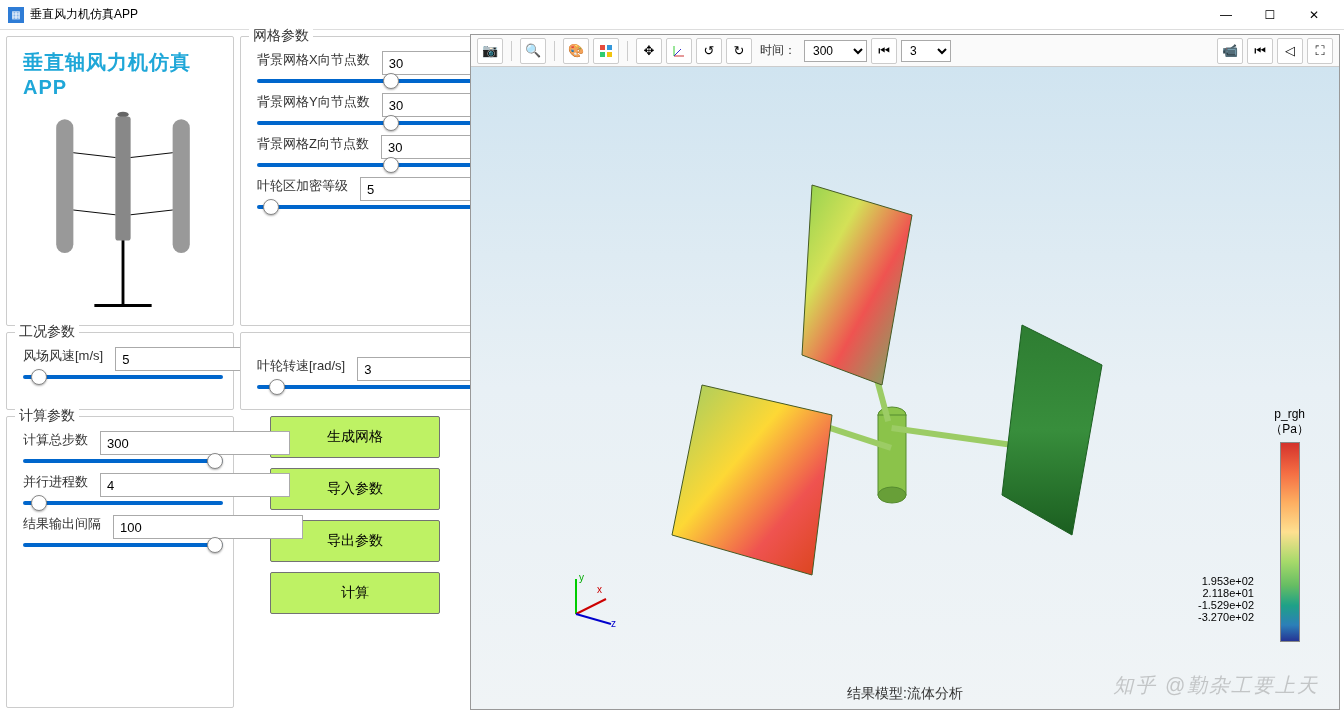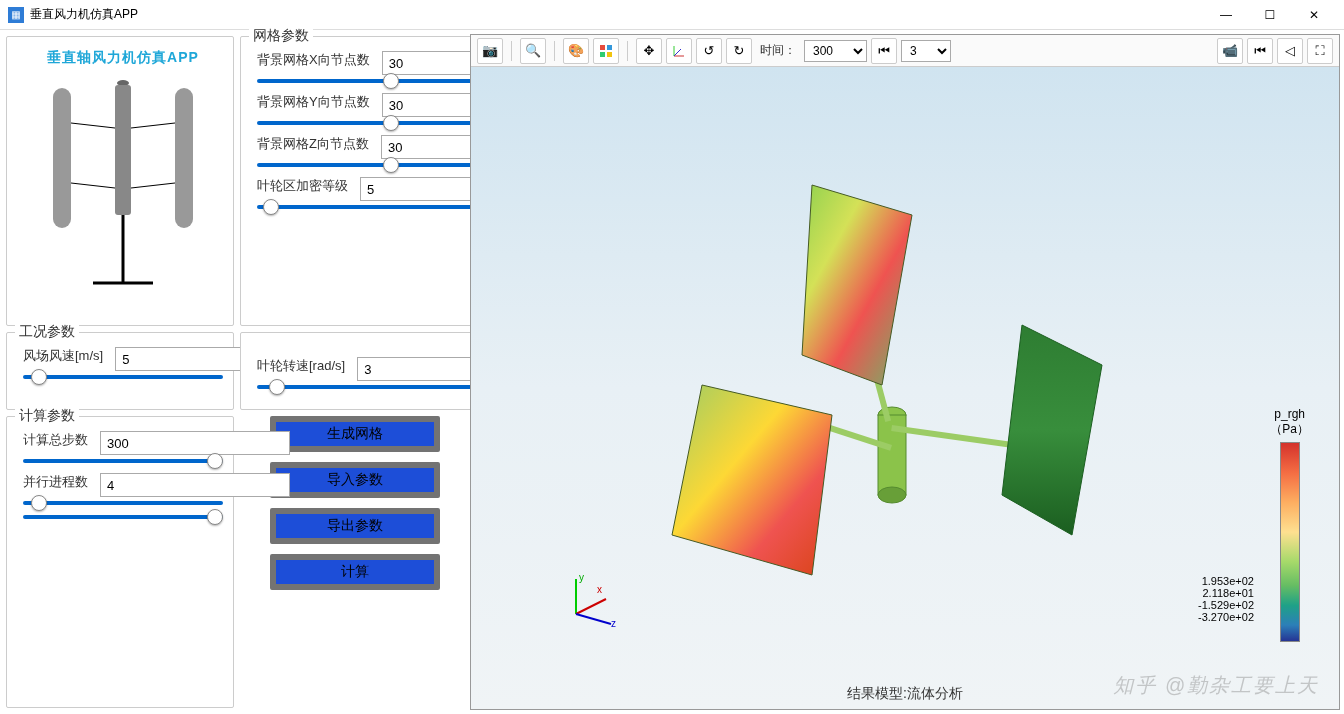--- a/index.html
+++ b/index.html
@@ -14,38 +14,38 @@
 .main { display: flex; height: calc(714px - 30px); }
 
 .left { width: 470px; padding: 6px; display: flex; flex-direction: column; gap: 6px; }
 .left-row { display: flex; gap: 6px; }
 
 .panel { border: 1px solid #ccc; border-radius: 2px; padding: 6px 10px 10px 16px; background: #fff; position: relative; }
 .panel-title { font-size: 14px; color: #333; position: absolute; top: -10px; left: 8px; background: #fff; padding: 0 4px; }
 .panel-inner { margin-top: 8px; }
 
 .logo-panel { width: 228px; height:290px; display:flex;flex-direction:column;align-items:center;}
-.logo-title { color: #1fa7d8; font-size: 14px; font-weight: bold; margin: 6px 0; letter-spacing:1px;}
+.logo-title { color: #1fa7d8; font-size: 20px; font-weight: bold; margin: 6px 0; letter-spacing:1px;}
 .logo-img { width: 200px; height: 220px; position: relative; }
 
 .mesh-panel { flex: 1; }
 
 .param-row { display: flex; align-items: flex-start; gap: 12px; margin-bottom: 4px; }
 .param-label { font-size: 13px; color: #333; white-space: nowrap; }
 .param-input { flex: 1; height: 24px; border: 1px solid #aaa; padding: 0 6px; font-size: 13px; }
 .slider-wrap { margin-bottom: 10px; }
 .slider { width: 100%; height: 4px; background: #0066cc; position: relative; border-radius: 2px; cursor: pointer; }
 .slider-thumb { position: absolute; top: -6px; width: 16px; height: 16px; border-radius: 50%; background: #fff; border: 1px solid #888; box-shadow: 0 1px 2px rgba(0,0,0,.3); }
 
 .cond-panel { width: 228px; }
 .cond-panel2 { flex: 1; }
 
 .calc-panel { width: 228px; }
 .buttons-col { flex: 1; display: flex; flex-direction: column; gap: 10px; padding: 0 30px; align-items:center;}
-.big-btn { width: 170px; height: 36px; border: 6px solid #737373; background: #1d4ed8; font-size: 14px; cursor: pointer; border-radius:2px;}
+.big-btn { width: 170px; height: 42px; border: 1px solid #737373; background: #bef264; font-size: 14px; cursor: pointer; border-radius:2px;}
 
 .right { flex: 1; display: flex; flex-direction: column; padding: 4px 4px 4px 0; }
 .tabs { display: flex; height: 28px; border-bottom: 1px solid #ccc; }
 .tab { padding: 4px 14px; font-size: 13px; color: #555; cursor: pointer; border: 1px solid transparent; border-bottom: none; }
 .tab.active { border-color: #ccc; background: #fff; position: relative; top: 1px; color: #d85a1f; }
 
 .viewer { flex: 1; border: 1px solid #999; background: #fff; position: relative; }
 .toolbar { height: 32px; border-bottom: 1px solid #ccc; display: flex; align-items: center; padding: 0 6px; gap: 4px; background:#fafafa;}
 .tool-btn { width: 26px; height: 26px; border: 1px solid #ccc; background: #fff; display: flex; align-items: center; justify-content: center; font-size: 13px; cursor: pointer; border-radius:2px;}
 .tool-sep { width: 1px; height: 20px; background: #ccc; margin: 0 4px; }
@@ -184,20 +184,24 @@
               </div>
             </div>
           <div class="param-row">
               <span class="param-label">并行进程数</span>
               <input class="param-input" value="4" style="">
             </div>
           <div class="slider-wrap">
               <div class="slider">
                 <div class="slider-thumb" style="left:4%"></div>
               </div>
+            </div>
+          <div class="param-row">
+              <span class="param-label">结果输出间隔</span>
+              <input class="param-input" value="100" style="">
             </div>
           <div class="slider-wrap">
               <div class="slider">
                 <div class="slider-thumb" style="left:92%"></div>
               </div>
             </div>
         </div>
       </div>
       <div class="buttons-col">
         <button class="big-btn">生成网格</button>

